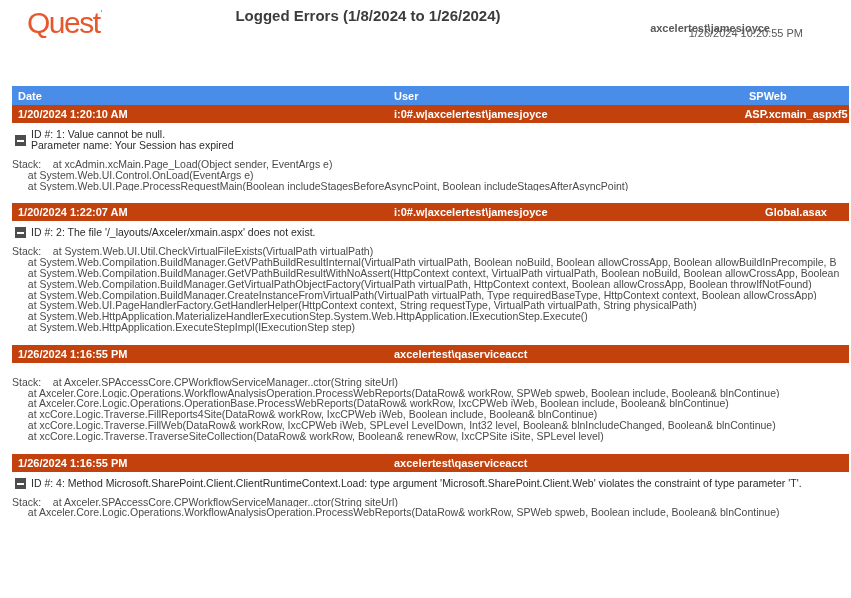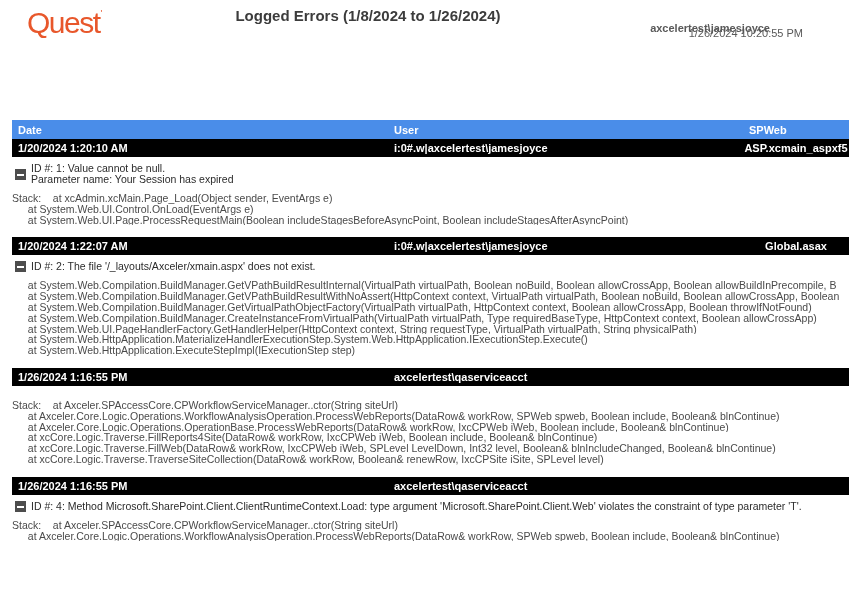--- a/index.html
+++ b/index.html
@@ -3,21 +3,21 @@
 <meta charset="utf-8">
 <style>
   * { box-sizing: border-box; }
   html,body { margin:0; padding:0; }
   body {
     width:851px; height:598px; position:relative; overflow:hidden;
     background:#ffffff;
     font-family:"Liberation Sans", sans-serif;
   }
   
-  .report-header { position:relative; height:120px;padding-left:18px; }
+  .report-header { position:relative; height:86px;padding-left:18px; }
   .logo {
     position:absolute; left:27px; top:6px;
     font-size:30px; letter-spacing:-1.5px; font-weight:500;
     color:#e8572b;
   }
   .logo .tm {
     display:inline-block; font-size:9px; vertical-align:top;
     margin-top:2px; margin-left:1px; color:#e8572b;
   }
   .report-title {
@@ -37,21 +37,21 @@
   .grid-row {
     display:grid; grid-template-columns:376px 355px 1fr;
     align-items:center; white-space:nowrap;
   }
   .thead {
     background:#4a8de9; color:#ffffff; height:19px;
     font-size:11px; font-weight:bold;
   }
   .thead .cell { padding-left:6px; }
   .summary {
-    background:#000000; color:#ffffff; height:18px;
+    background:#c2410c; color:#ffffff; height:18px;
     font-size:11px; font-weight:bold;
   }
   .summary .cell { padding-left:6px; overflow:visible; }
   .summary .cell.src { padding-left:0; text-align:center; }
   
   .detail { padding:6px 0 12px 0; background:#ffffff; }
   .desc-wrap { display:flex; align-items:center; padding-left:3px; }
   .collapse-icon {
     flex:none; width:11px; height:11px; background:#4d4d4d;
     position:relative; cursor:pointer;
@@ -114,20 +114,21 @@
       <div class="cell src">Global.asax</div>
     </div>
     <div class="detail">
       <div class="desc-wrap">
         <span class="collapse-icon"></span>
         <div class="desc-lines">
               <div>ID #: 2: The file '/_layouts/Axceler/xmain.aspx' does not exist.</div>
             </div>
       </div>
       <div class="stack">
+            <div class="stack-line">Stack:    at System.Web.UI.Util.CheckVirtualFileExists(VirtualPath virtualPath)</div>
             <div class="stack-line indent">  at System.Web.Compilation.BuildManager.GetVPathBuildResultInternal(VirtualPath virtualPath, Boolean noBuild, Boolean allowCrossApp, Boolean allowBuildInPrecompile, B</div>
             <div class="stack-line indent">  at System.Web.Compilation.BuildManager.GetVPathBuildResultWithNoAssert(HttpContext context, VirtualPath virtualPath, Boolean noBuild, Boolean allowCrossApp, Boolean</div>
             <div class="stack-line indent">  at System.Web.Compilation.BuildManager.GetVirtualPathObjectFactory(VirtualPath virtualPath, HttpContext context, Boolean allowCrossApp, Boolean throwIfNotFound)</div>
             <div class="stack-line indent">  at System.Web.Compilation.BuildManager.CreateInstanceFromVirtualPath(VirtualPath virtualPath, Type requiredBaseType, HttpContext context, Boolean allowCrossApp)</div>
             <div class="stack-line indent">  at System.Web.UI.PageHandlerFactory.GetHandlerHelper(HttpContext context, String requestType, VirtualPath virtualPath, String physicalPath)</div>
             <div class="stack-line indent">  at System.Web.HttpApplication.MaterializeHandlerExecutionStep.System.Web.HttpApplication.IExecutionStep.Execute()</div>
             <div class="stack-line indent">  at System.Web.HttpApplication.ExecuteStepImpl(IExecutionStep step)</div>
           </div>
     </div>
   </div>

